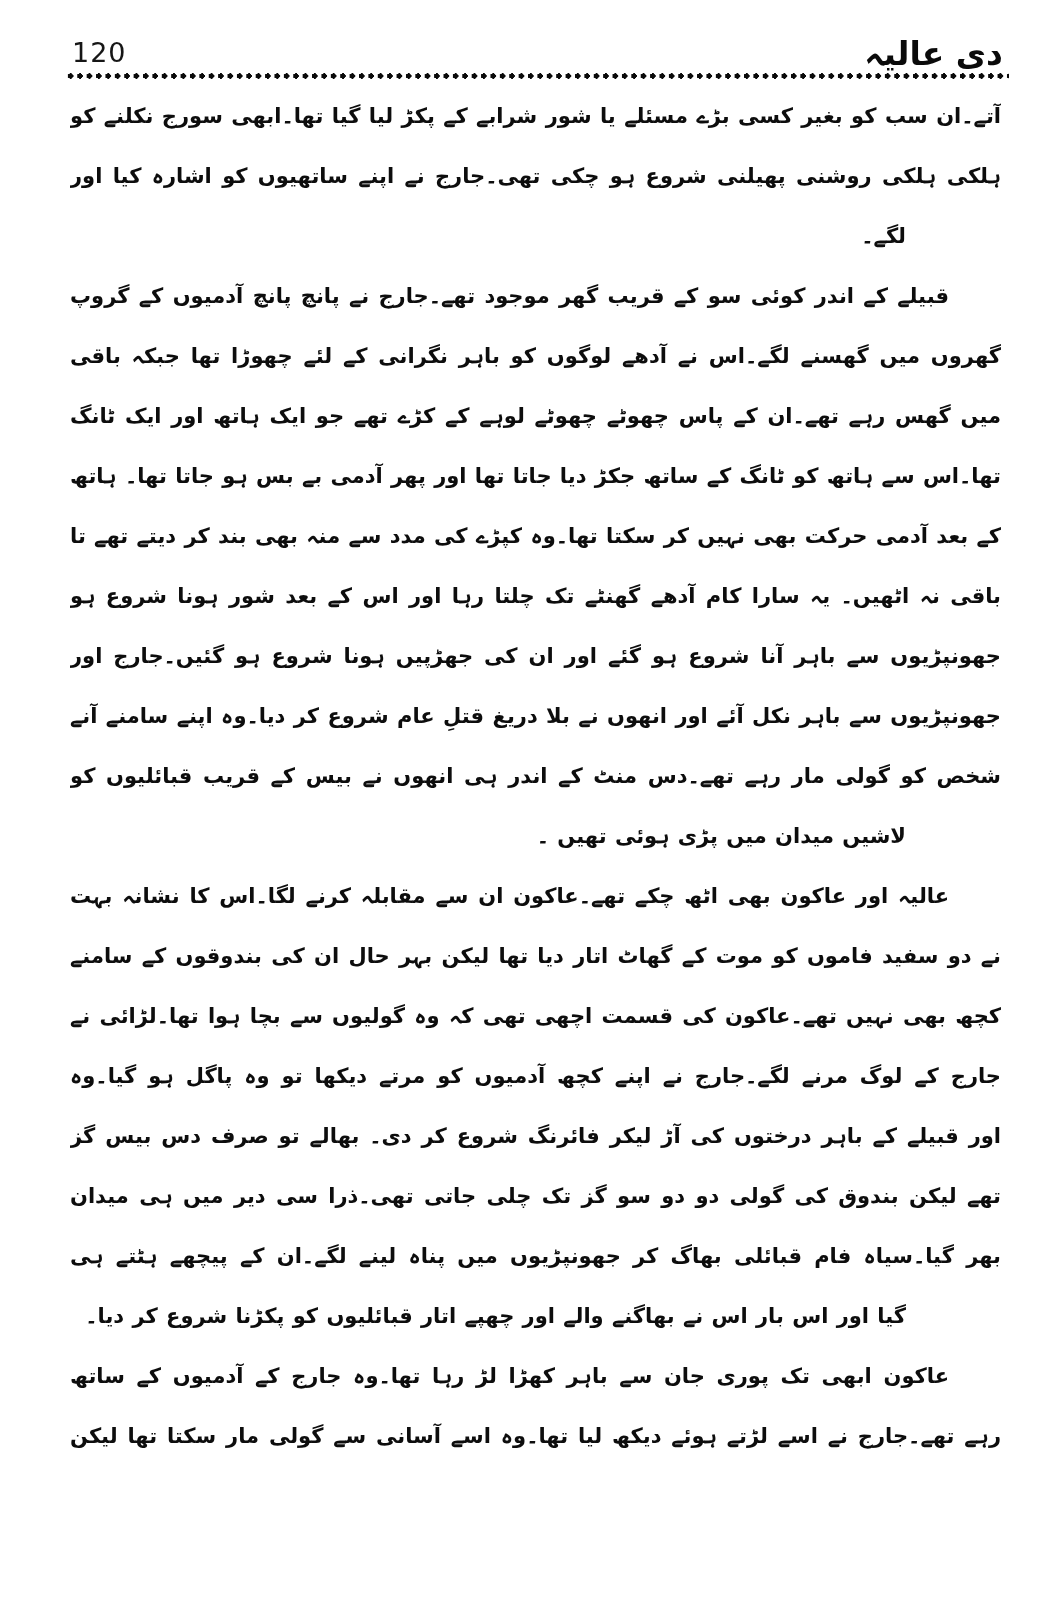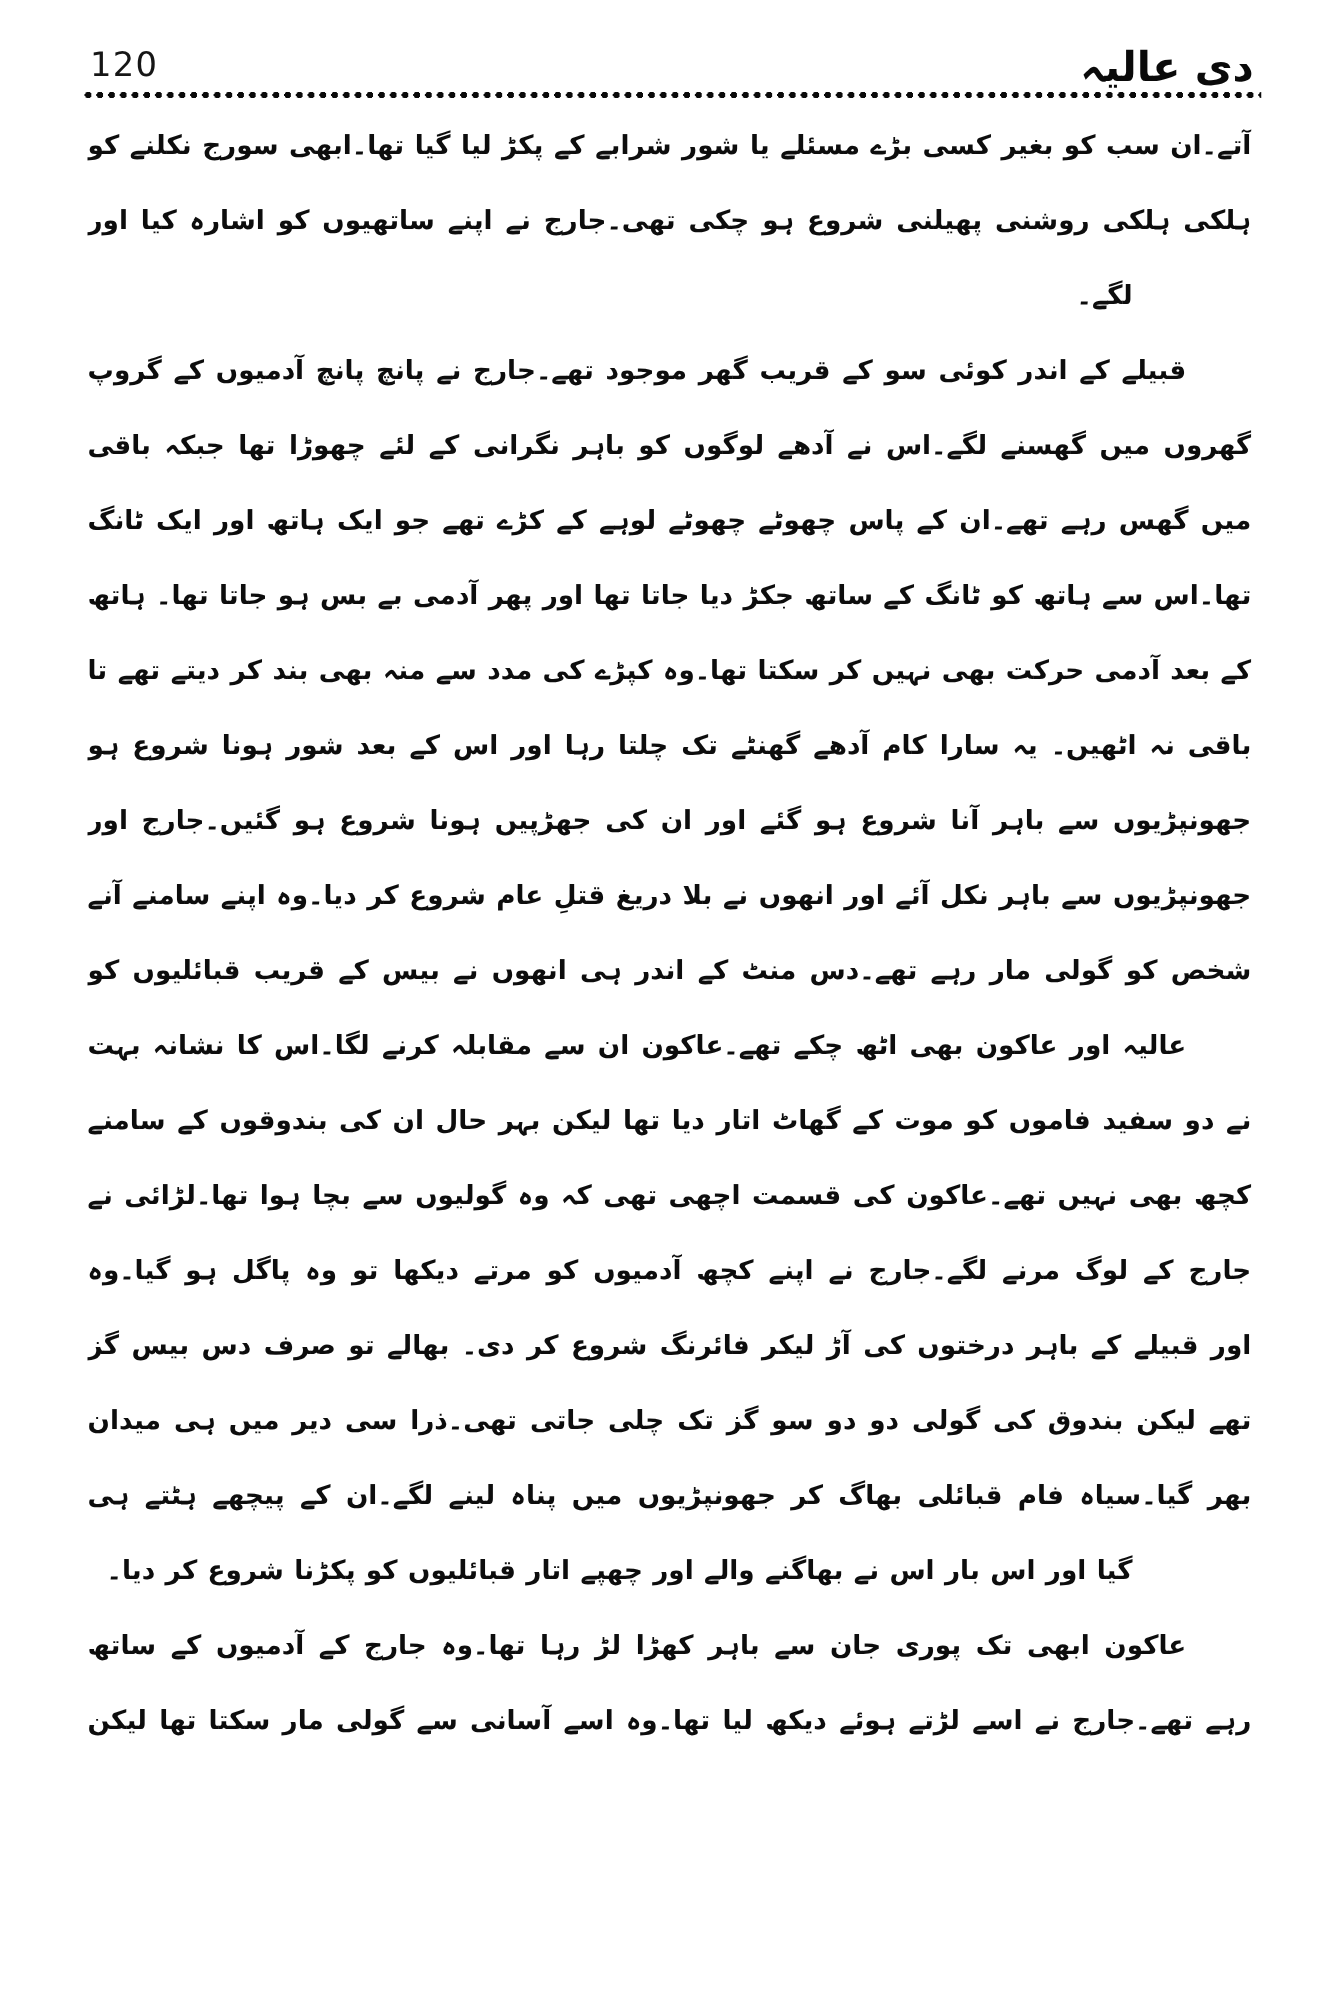--- a/index.html
+++ b/index.html
@@ -102,20 +102,21 @@
       <div class="line end">لگے۔</div>
       <div class="line start">قبیلے کے اندر کوئی سو کے قریب گھر موجود تھے۔جارج نے پانچ پانچ آدمیوں کے گروپ بنائے اور</div>
       <div class="line full">گھروں میں گھسنے لگے۔اس نے آدھے لوگوں کو باہر نگرانی کے لئے چھوڑا تھا جبکہ باقی آدھے ایک ایک گھر</div>
       <div class="line full">میں گھس رہے تھے۔ان کے پاس چھوٹے چھوٹے لوہے کے کڑے تھے جو ایک ہاتھ اور ایک ٹانگ میں لگتا</div>
       <div class="line full">تھا۔اس سے ہاتھ کو ٹانگ کے ساتھ جکڑ دیا جاتا تھا اور پھر آدمی بے بس ہو جاتا تھا۔ ہاتھ اور ٹانگ جکڑنے</div>
       <div class="line full">کے بعد آدمی حرکت بھی نہیں کر سکتا تھا۔وہ کپڑے کی مدد سے منہ بھی بند کر دیتے تھے تا کہ کوئی چیخ نہ سکے اور</div>
       <div class="line full">باقی نہ اٹھیں۔ یہ سارا کام آدھے گھنٹے تک چلتا رہا اور اس کے بعد شور ہونا شروع ہو گیا۔ سیاہ فام قبائلی</div>
       <div class="line full">جھونپڑیوں سے باہر آنا شروع ہو گئے اور ان کی جھڑپیں ہونا شروع ہو گئیں۔جارج اور اس کے تمام لوگ</div>
       <div class="line full">جھونپڑیوں سے باہر نکل آئے اور انھوں نے بلا دریغ قتلِ عام شروع کر دیا۔وہ اپنے سامنے آنے والے ہر</div>
       <div class="line full">شخص کو گولی مار رہے تھے۔دس منٹ کے اندر ہی انھوں نے بیس کے قریب قبائلیوں کو گولی مار دی تھی جن کی</div>
+      <div class="line end">لاشیں میدان میں پڑی ہوئی تھیں ۔</div>
       <div class="line start">عالیہ اور عاکون بھی اٹھ چکے تھے۔عاکون ان سے مقابلہ کرنے لگا۔اس کا نشانہ بہت اچھا تھا۔اس</div>
       <div class="line full">نے دو سفید فاموں کو موت کے گھاٹ اتار دیا تھا لیکن بہر حال ان کی بندوقوں کے سامنے قبیلے کے بھالے</div>
       <div class="line full">کچھ بھی نہیں تھے۔عاکون کی قسمت اچھی تھی کہ وہ گولیوں سے بچا ہوا تھا۔لڑائی نے زیادہ شدت اختیار کی تو</div>
       <div class="line full">جارج کے لوگ مرنے لگے۔جارج نے اپنے کچھ آدمیوں کو مرتے دیکھا تو وہ پاگل ہو گیا۔وہ تھوڑا پیچھے ہٹا</div>
       <div class="line full">اور قبیلے کے باہر درختوں کی آڑ لیکر فائرنگ شروع کر دی۔ بھالے تو صرف دس بیس گز سے آگے نہیں جاتے</div>
       <div class="line full">تھے لیکن بندوق کی گولی دو دو سو گز تک چلی جاتی تھی۔ذرا سی دیر میں ہی میدان سیاہ فاموں کی لاشوں سے</div>
       <div class="line full">بھر گیا۔سیاہ فام قبائلی بھاگ کر جھونپڑیوں میں پناہ لینے لگے۔ان کے پیچھے ہٹتے ہی جارج ایک بار پھر آگے آ</div>
       <div class="line end">گیا اور اس بار اس نے بھاگنے والے اور چھپے اتار قبائلیوں کو پکڑنا شروع کر دیا۔</div>
       <div class="line start">عاکون ابھی تک پوری جان سے باہر کھڑا لڑ رہا تھا۔وہ جارج کے آدمیوں کے ساتھ گتھم گتھا ہو کر لڑ</div>
       <div class="line full">رہے تھے۔جارج نے اسے لڑتے ہوئے دیکھ لیا تھا۔وہ اسے آسانی سے گولی مار سکتا تھا لیکن اس نے اسے</div>

